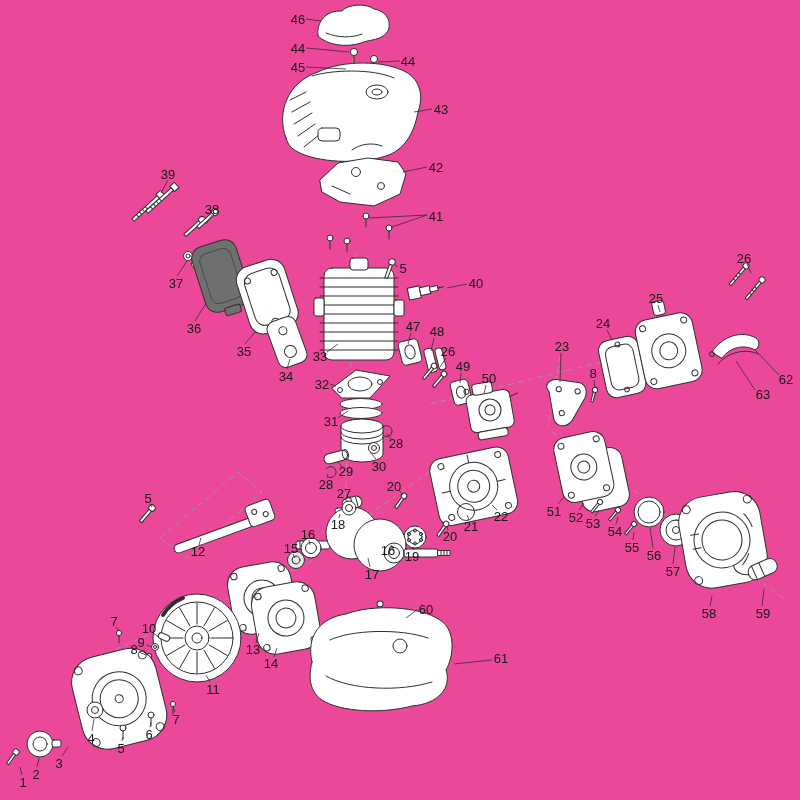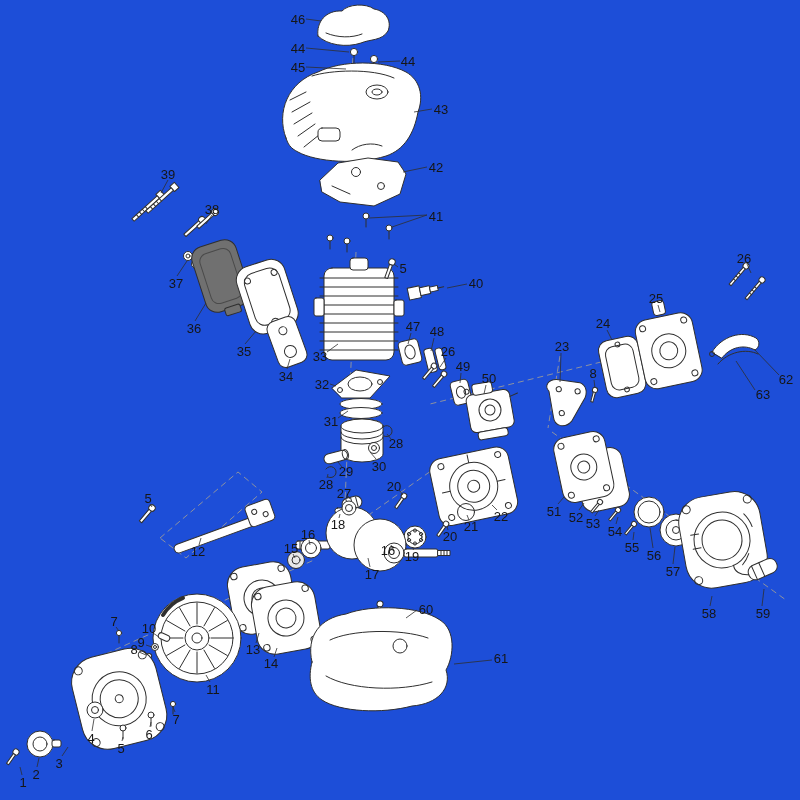--- a/index.html
+++ b/index.html
@@ -1,17 +1,17 @@
 <!DOCTYPE html>
 <html><head>
 <meta charset="utf-8">
 <style>
   html,body { margin:0; padding:0; background:#ffffff; }
   body { width:800px; height:800px; overflow:hidden; }
-  .canvas { position:relative; width:800px; height:800px; background:#1d4ed8; }
+  .canvas { position:relative; width:800px; height:800px; background:#ec4899; }
   svg { display:block; }
   .part-label { font:13px "Liberation Sans", sans-serif; fill:#161616; stroke:none; }
   #leader-lines line { stroke:#2f2f2f; stroke-width:0.8; }
   #axes line, #axes path { stroke:#9a9a9a; stroke-width:0.9; stroke-dasharray:6 4; fill:none; }
 </style>
 </head>
 <body>
 
 <div class="canvas">
 <svg width="800" height="800" viewBox="0 0 800 800" xmlns="http://www.w3.org/2000/svg">

